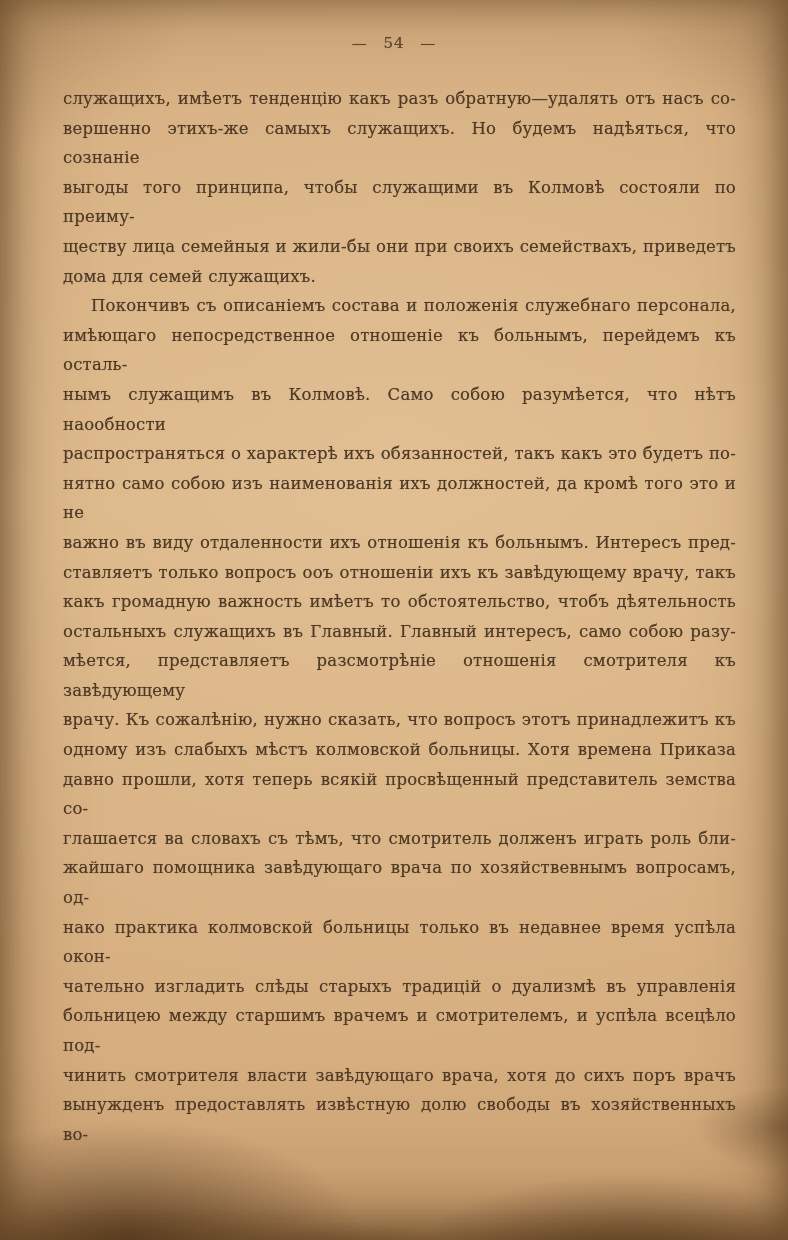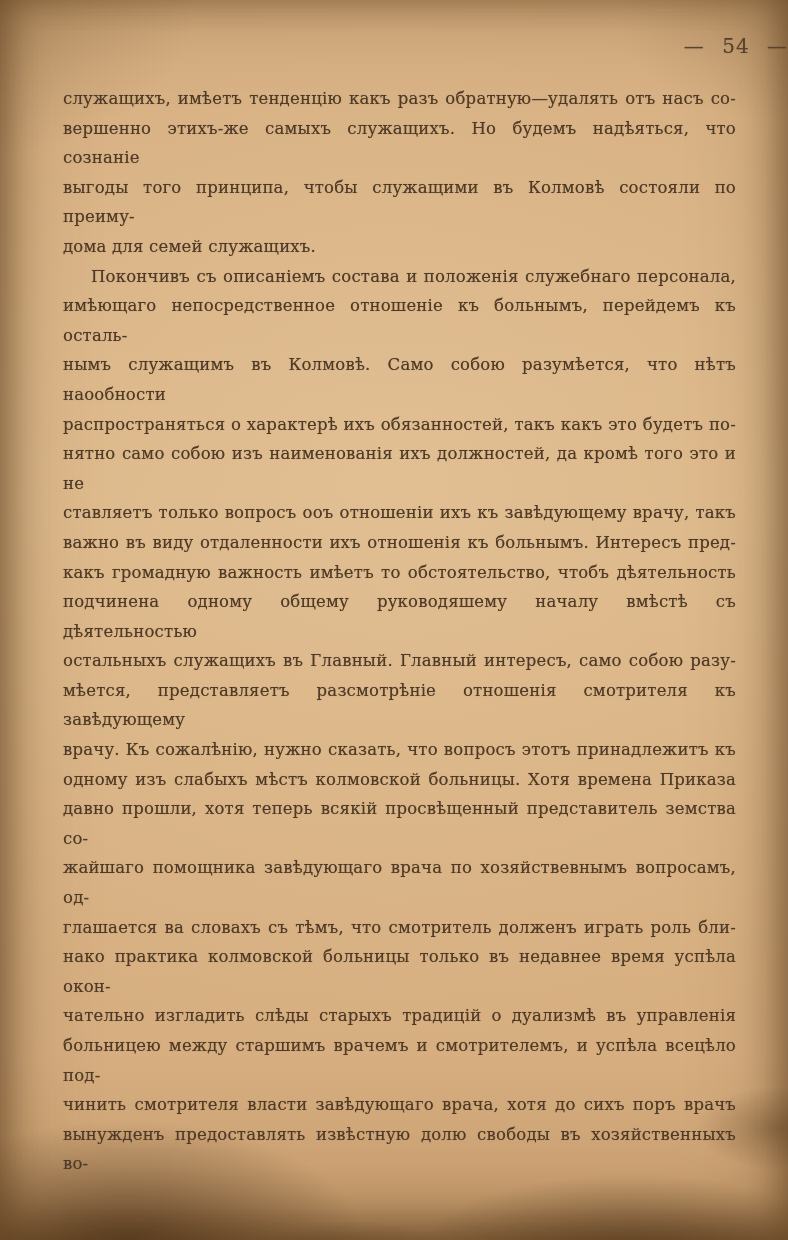--- a/index.html
+++ b/index.html
@@ -27,22 +27,22 @@
       inset 0 0 95px rgba(90,58,24,0.38),
       inset 0 -20px 45px rgba(58,34,12,0.40),
       inset 8px 0 30px rgba(90,58,24,0.22),
       inset -8px 0 30px rgba(90,58,24,0.22);
   }
   .page-number {
     position: absolute;
     top: 34px;
     left: 0;
     width: 100%;
-    text-align: right;
-    font-size: 20px;
+    text-align: center;
+    font-size: 15px;
     letter-spacing: 1px;
     word-spacing: 10px;
     color: #5a432c;
     text-shadow: 0 0 1px rgba(90,66,44,0.45);
   }
   .text-block {
     position: absolute;
     top: 84px;
     left: 63px;
     width: 673px;
@@ -67,36 +67,36 @@
 </style>
 </head>
 <body>
 
 <div class="page">
   <div class="page-number">— 54 —</div>
   <div class="text-block">
       <div class="line">служащихъ, имѣетъ тенденцію какъ разъ обратную—удалять отъ насъ со-</div>
       <div class="line">вершенно этихъ-же самыхъ служащихъ. Но будемъ надѣяться, что сознаніе</div>
       <div class="line">выгоды того принципа, чтобы служащими въ Колмовѣ состояли по преиму-</div>
+      <div class="line">ществу лица семейныя и жили-бы они при своихъ семействахъ, приведетъ</div>
       <div class="line no-just">дома для семей служащихъ.</div>
       <div class="line indent">Покончивъ съ описаніемъ состава и положенія служебнаго персонала,</div>
       <div class="line">имѣющаго непосредственное отношеніе къ больнымъ, перейдемъ къ осталь-</div>
       <div class="line">нымъ служащимъ въ Колмовѣ. Само собою разумѣется, что нѣтъ наообности</div>
       <div class="line">распространяться о характерѣ ихъ обязанностей, такъ какъ это будетъ по-</div>
       <div class="line">нятно само собою изъ наименованія ихъ должностей, да кромѣ того это и не</div>
+      <div class="line">важно въ виду отдаленности ихъ отношенія къ больнымъ. Интересъ пред-</div>
       <div class="line">ставляетъ только вопросъ ооъ отношеніи ихъ къ завѣдующему врачу, такъ</div>
-      <div class="line">важно въ виду отдаленности ихъ отношенія къ больнымъ. Интересъ пред-</div>
       <div class="line">какъ громадную важность имѣетъ то обстоятельство, чтобъ дѣятельность</div>
-      <div class="line">подчинена одному общему руководяшему началу вмѣстѣ съ дѣятельностью</div>
       <div class="line">остальныхъ служащихъ въ Главный. Главный интересъ, само собою разу-</div>
       <div class="line">мѣется, представляетъ разсмотрѣніе отношенія смотрителя къ завѣдующему</div>
       <div class="line">врачу. Къ сожалѣнію, нужно сказать, что вопросъ этотъ принадлежитъ къ</div>
       <div class="line">одному изъ слабыхъ мѣстъ колмовской больницы.  Хотя времена Приказа</div>
       <div class="line">давно прошли, хотя теперь всякій просвѣщенный представитель земства со-</div>
+      <div class="line">глашается ва словахъ съ тѣмъ, что смотритель долженъ играть  роль бли-</div>
       <div class="line">жайшаго помощника завѣдующаго врача по хозяйствевнымъ вопросамъ, од-</div>
-      <div class="line">глашается ва словахъ съ тѣмъ, что смотритель долженъ играть  роль бли-</div>
       <div class="line">нако практика колмовской больницы только въ недавнее время успѣла окон-</div>
       <div class="line">чательно изгладить слѣды старыхъ традицій о дуализмѣ въ управленія</div>
       <div class="line">больницею между старшимъ врачемъ и смотрителемъ, и успѣла всецѣло под-</div>
       <div class="line">чинить смотрителя власти завѣдующаго врача, хотя до сихъ поръ врачъ</div>
       <div class="line">вынужденъ предоставлять извѣстную долю свободы въ хозяйственныхъ во-</div>
     </div>
 </div>
 
 </body></html>

